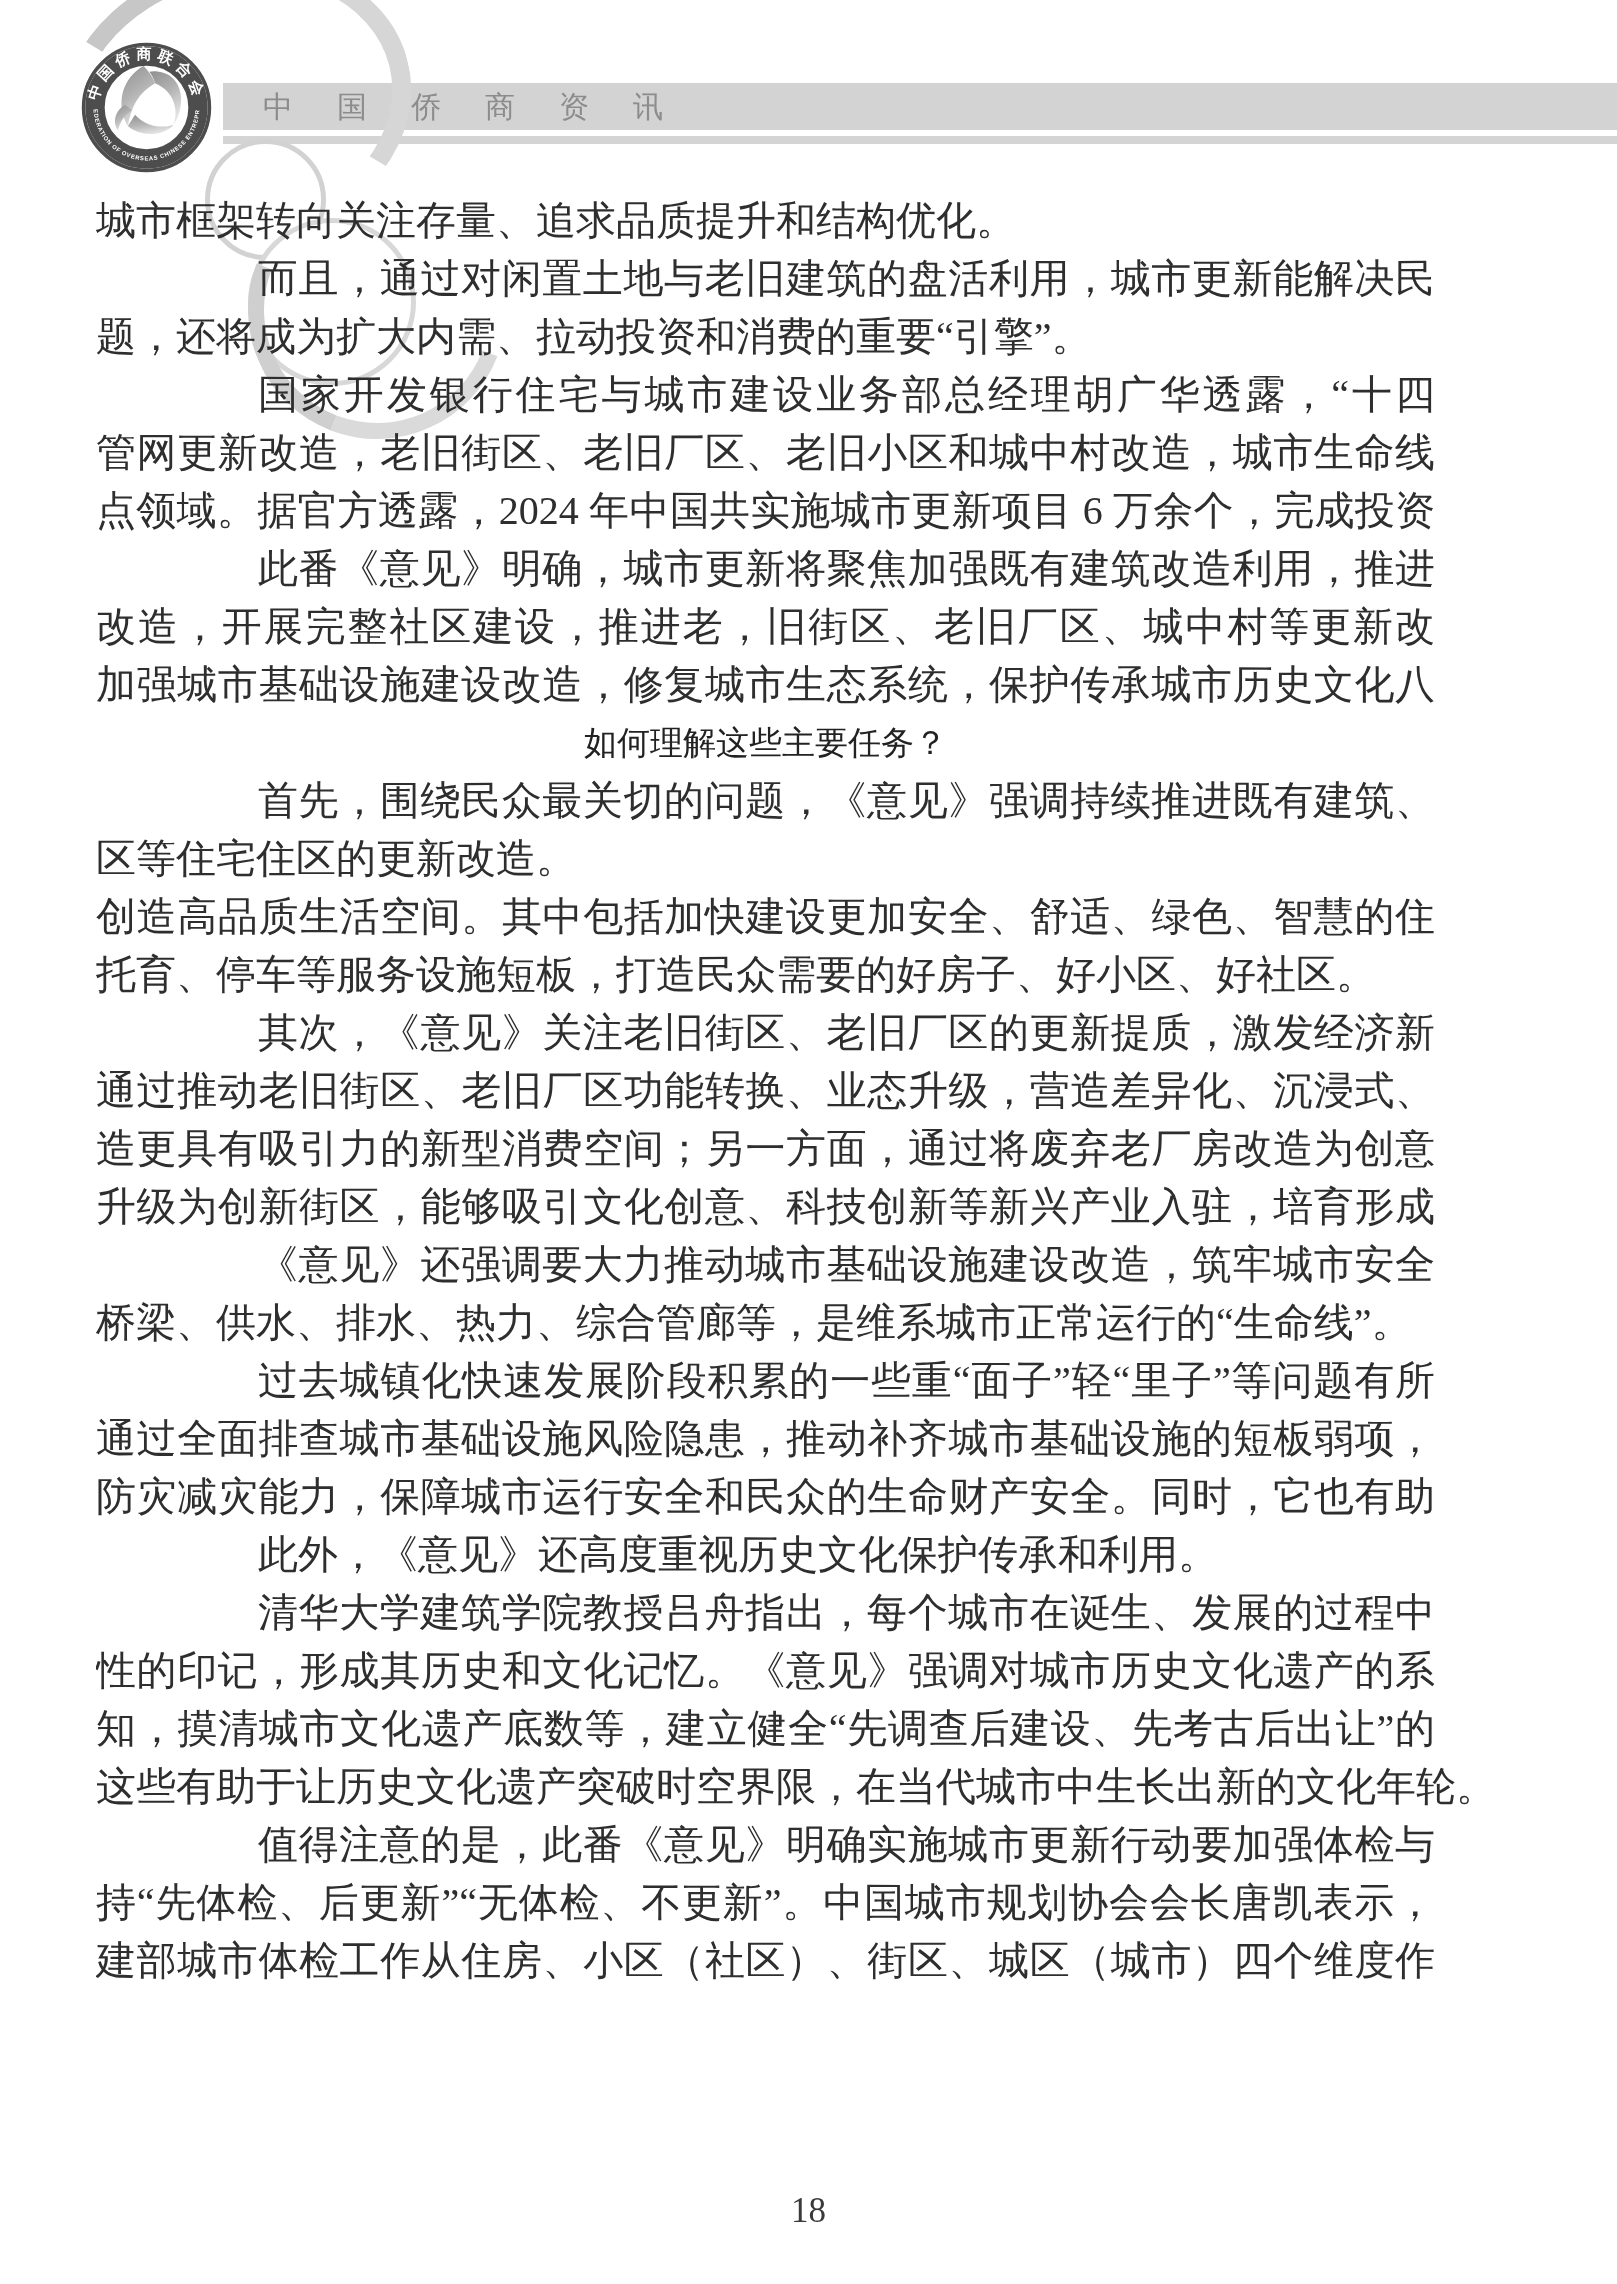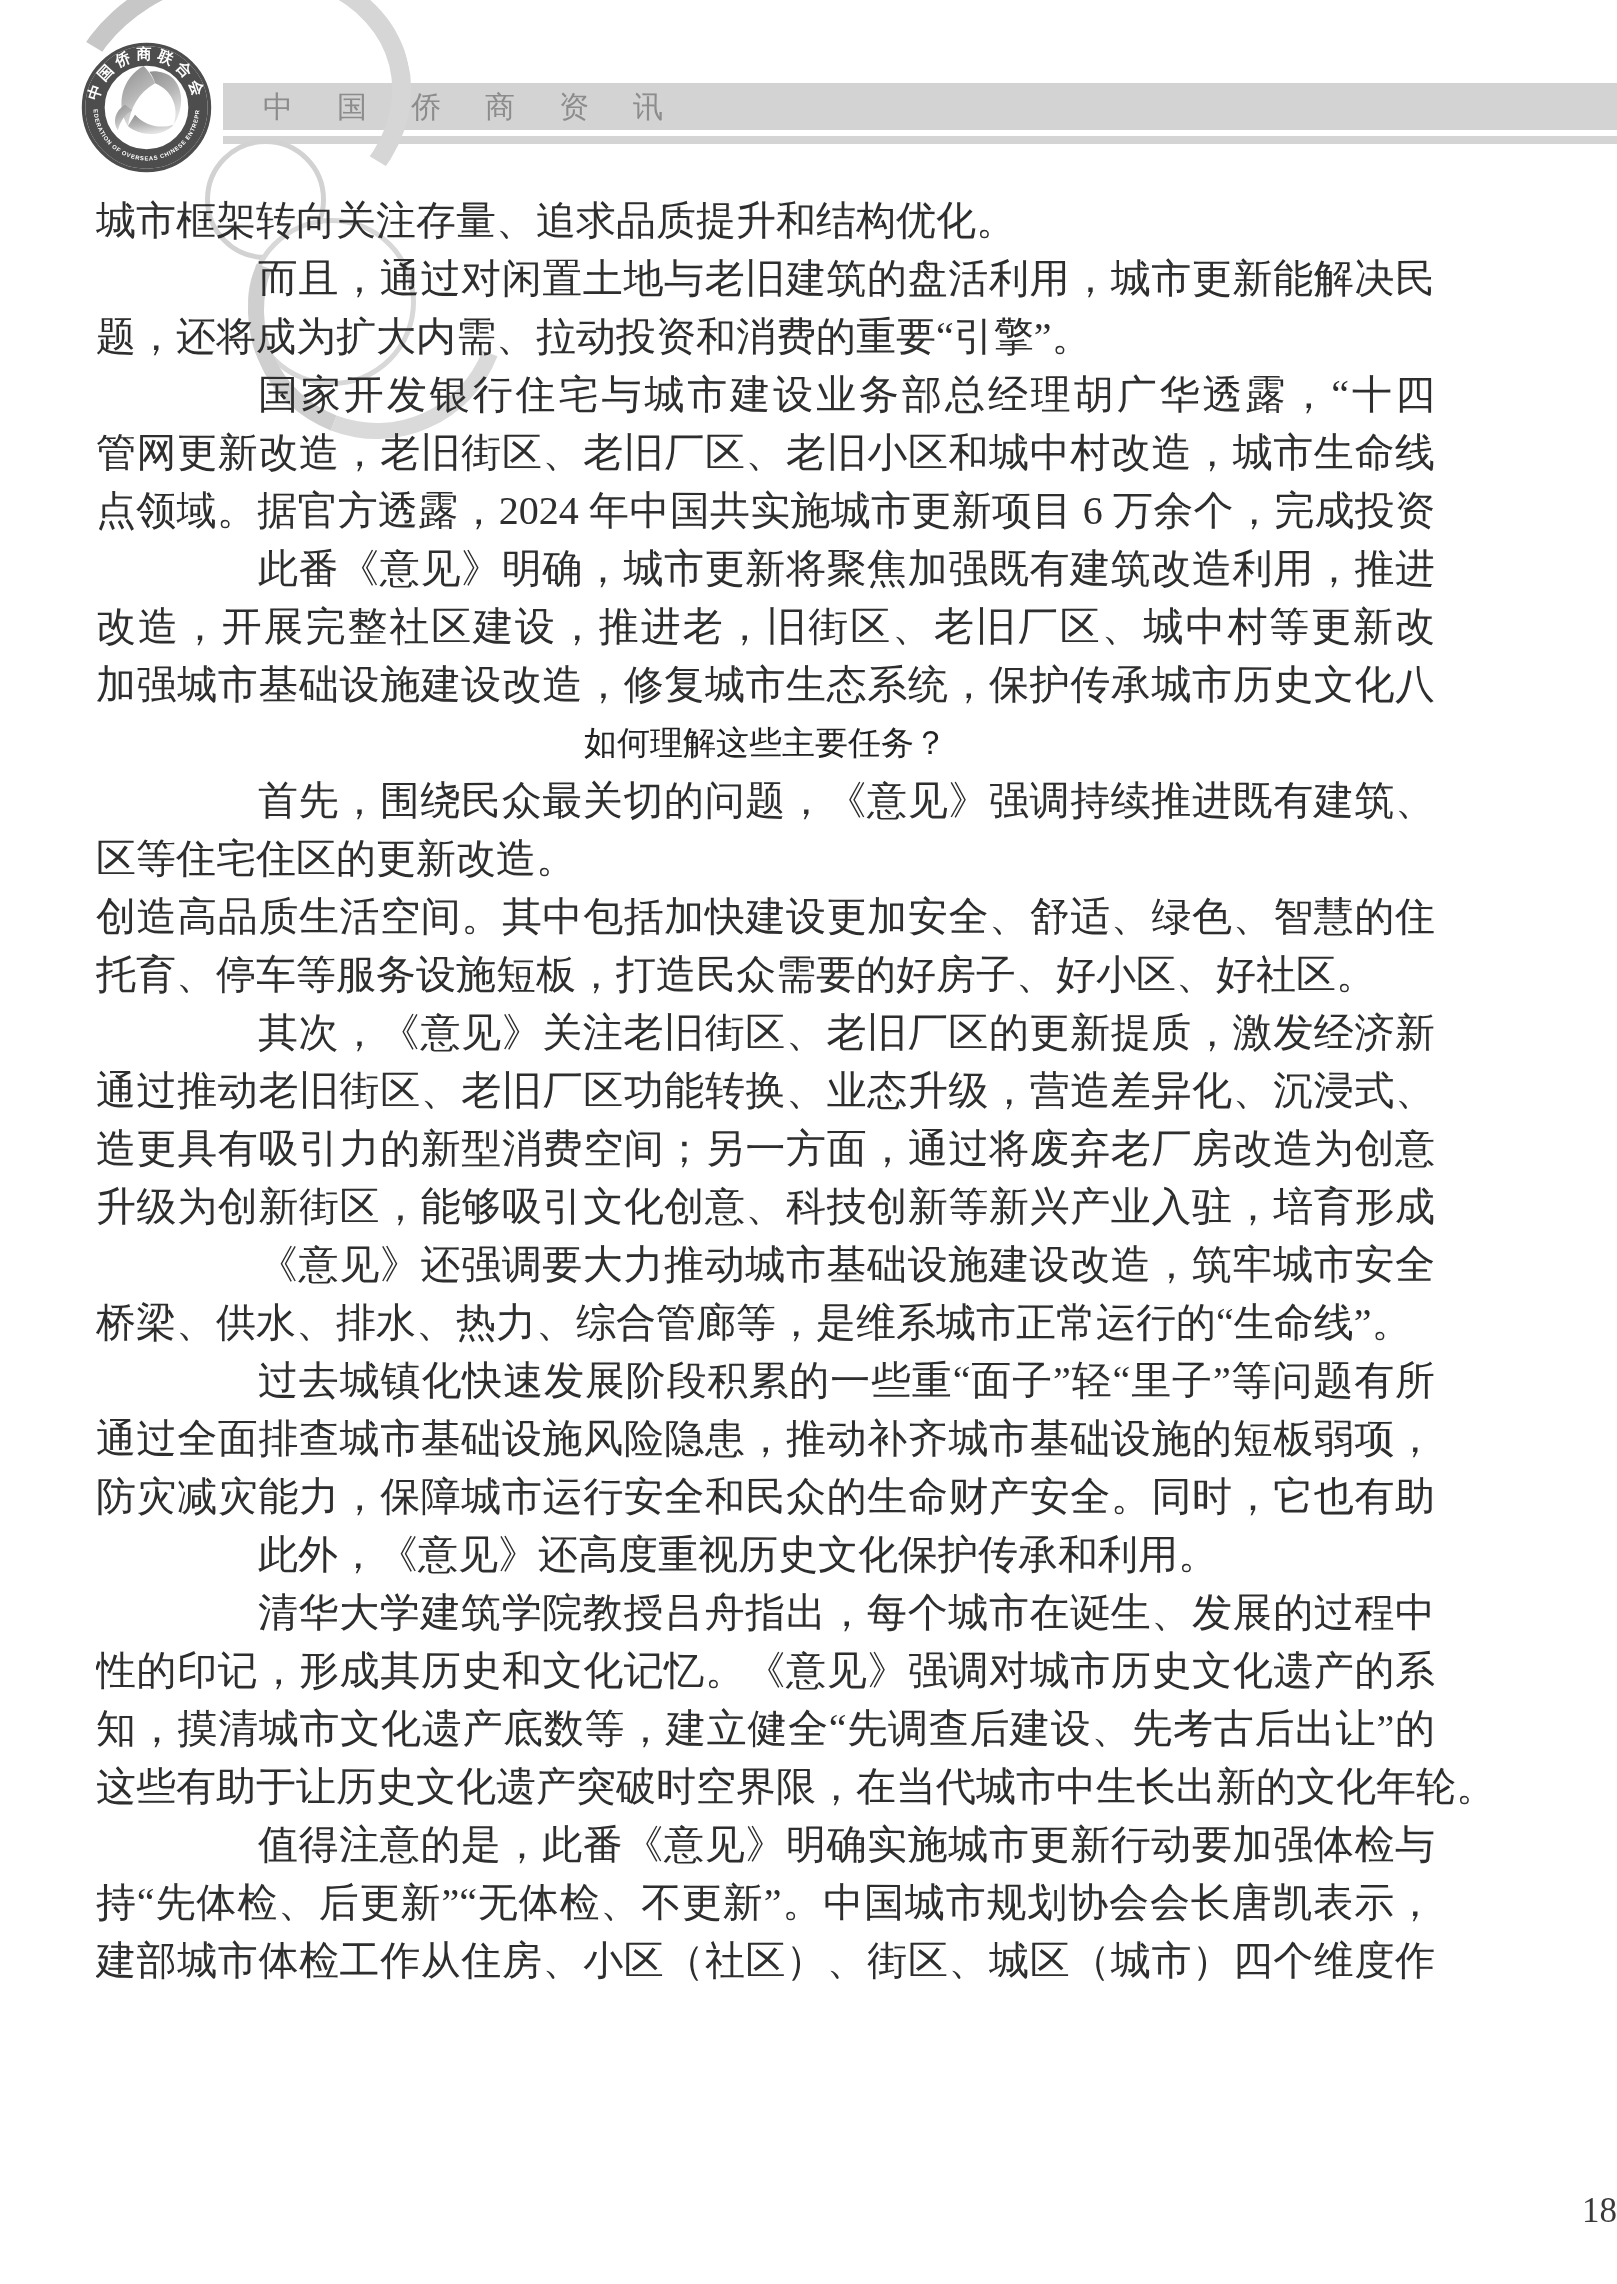--- a/index.html
+++ b/index.html
@@ -59,21 +59,21 @@
   }
   .text-line.indent{text-indent:162px;}
   .text-line.heading{
     font-family:"Liberation Sans","DejaVu Sans",sans-serif;
     font-weight:400;font-size:33px;color:#222222;
     text-align:center;text-align-last:center;text-indent:0;white-space:nowrap;
   }
   
   .page-number{
     position:absolute;left:0;right:0;top:2191px;height:38px;
-    text-align:right;font-size:35px;color:#3a3a3a;
+    text-align:center;font-size:35px;color:#3a3a3a;
     font-family:"Liberation Serif","DejaVu Serif",serif;
   }
 </style>
 </head>
 <body>
 
 <div class="banner-bar"></div>
 <div class="banner-bar-thin"></div>
 <div class="banner-title">中国侨商资讯</div>
 

